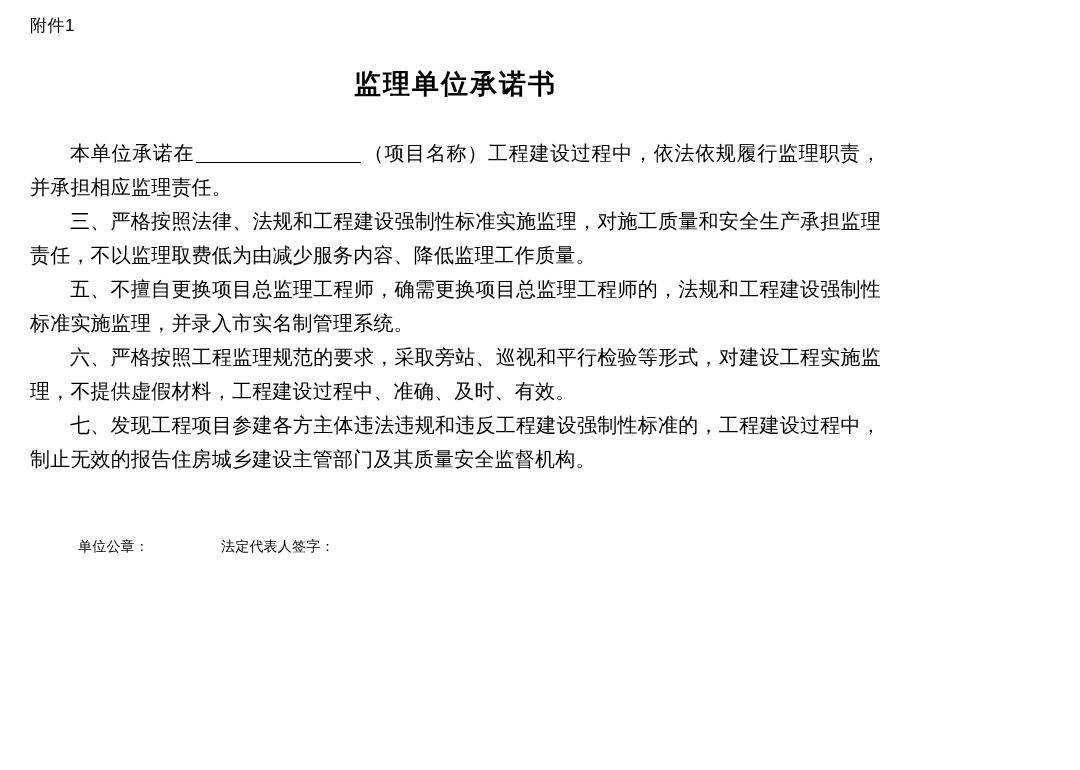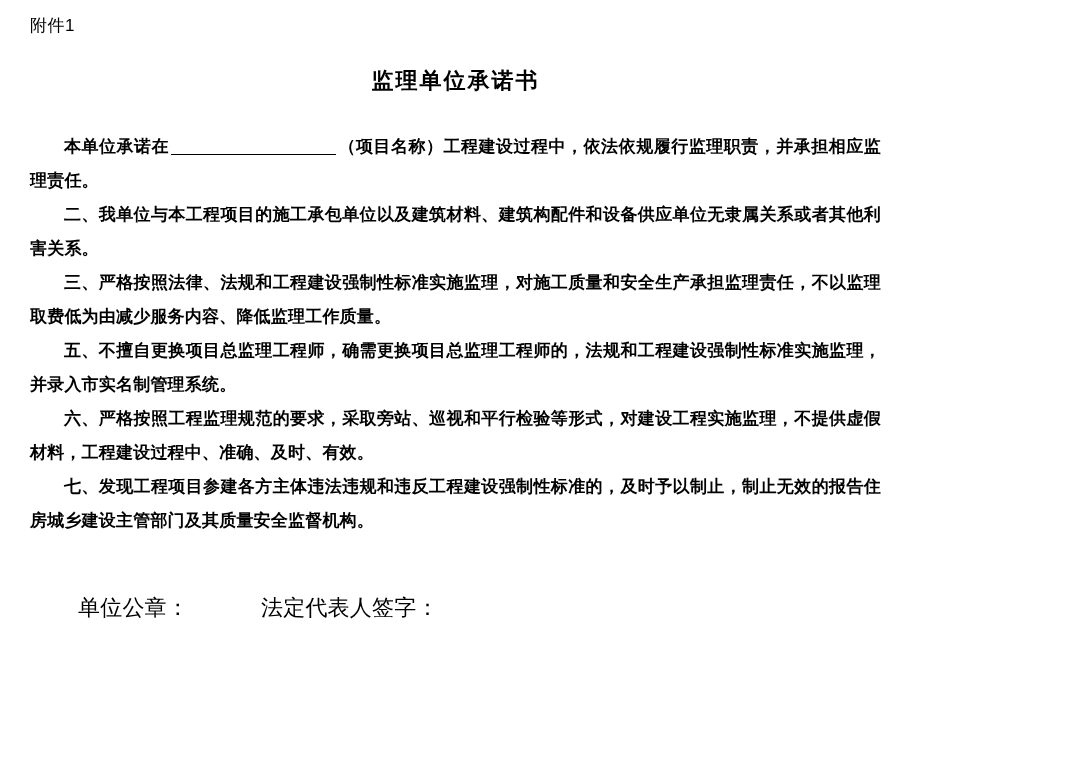--- a/index.html
+++ b/index.html
@@ -25,48 +25,47 @@
     font-family: "Liberation Sans", sans-serif;
     font-size: 17px;
     line-height: 24px;
     letter-spacing: 0.5px;
     margin-bottom: 28px;
   }
   .doc-title {
     text-align: center;
     font-family: "Liberation Sans", sans-serif;
     font-weight: bold;
-    font-size: 22px;
+    font-size: 27px;
     letter-spacing: 2px;
     margin: 0 0 34px 0;
   }
   .body-block {
     font-family: "Liberation Sans", sans-serif;
-    font-size: 17px;
+    font-size: 20px;
     line-height: 34px;
     letter-spacing: 0.2px;
     text-align: justify;
     text-justify: inter-ideograph;
-    font-weight: bold;
   }
   .para {
     margin: 0;
     text-indent: 2em;
   }
   .fill-line {
     display: inline-block;
     width: 165px;
     border-bottom: 1.6px solid #000;
     vertical-align: -3px;
     margin: 0 2px;
   }
   .signature-area {
     margin-top: 52px;
     font-family: "Liberation Sans", sans-serif;
-    font-size: 22px;
+    font-size: 14px;
     line-height: 36px;
     letter-spacing: 0.2px;
   }
   .sig-row {
     padding-left: 48px;
     white-space: pre;
   }
   .gap-sm { display: inline-block; width: 72px; }
 </style>
 </head>
@@ -75,25 +74,24 @@
 <div class="page">
 
   <div class="attachment-label">附件1</div>
 
   <h1 class="doc-title">监理单位承诺书</h1>
 
   <div class="body-block">
 
     <p class="para"><span>本单位承诺在</span><span class="fill-line"></span><span>（项目名称）工程建设过程中，依法依规履行监理职责，并承担相应监理责任。</span></p>
 
-    <p class="para">二、我单位与本工程项目的施工承包单位以及建筑材料、建筑构配件和设备供应单位无隶属关系或者其他利害关系。</p>
     <p class="para">三、严格按照法律、法规和工程建设强制性标准实施监理，对施工质量和安全生产承担监理责任，不以监理取费低为由减少服务内容、降低监理工作质量。</p>
     <p class="para">五、不擅自更换项目总监理工程师，确需更换项目总监理工程师的，法规和工程建设强制性标准实施监理，并录入市实名制管理系统。</p>
     <p class="para">六、严格按照工程监理规范的要求，采取旁站、巡视和平行检验等形式，对建设工程实施监理，不提供虚假材料，工程建设过程中、准确、及时、有效。</p>
-    <p class="para">七、发现工程项目参建各方主体违法违规和违反工程建设强制性标准的，及时予以制止，制止无效的报告住房城乡建设主管部门及其质量安全监督机构。</p>
+    <p class="para">七、发现工程项目参建各方主体违法违规和违反工程建设强制性标准的，工程建设过程中，制止无效的报告住房城乡建设主管部门及其质量安全监督机构。</p>
 
   </div>
 
   <div class="signature-area">
     <div class="sig-row"><span>单位公章：</span><span class="gap-sm"></span><span>法定代表人签字：</span></div>
 
   </div>
 
 </div>
 

